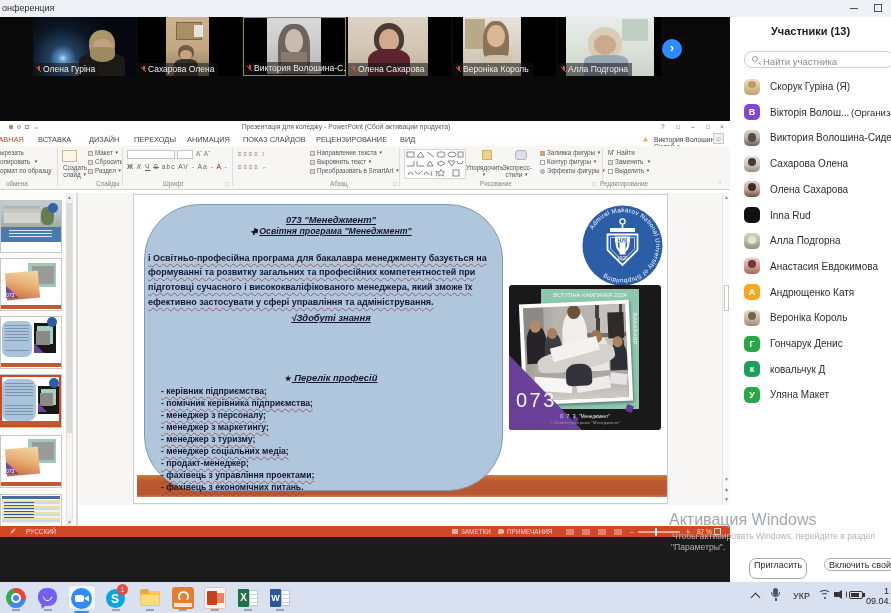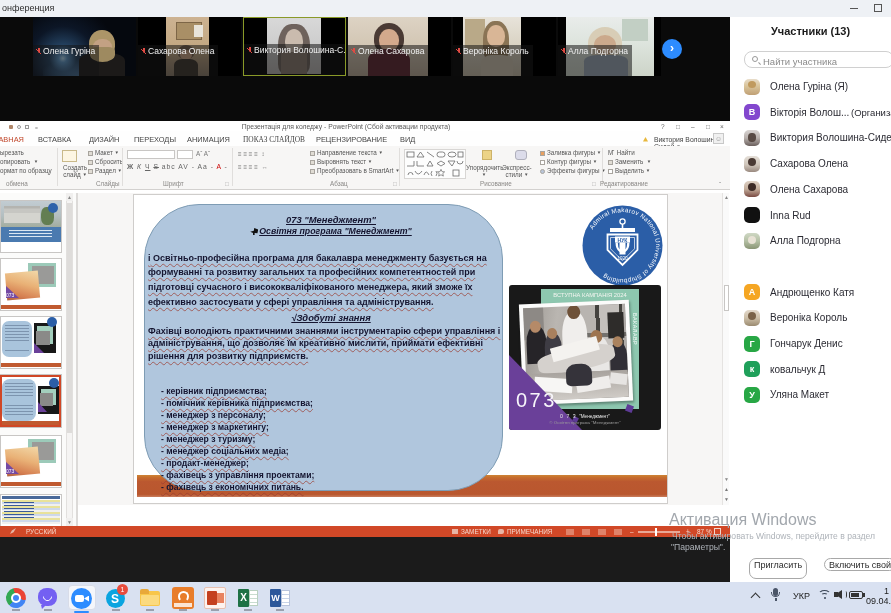--- a/index.html
+++ b/index.html
@@ -5,21 +5,21 @@
   * { margin:0; padding:0; box-sizing:border-box; }
   html,body { width:891px; height:613px; overflow:hidden; font-family:"Liberation Sans", sans-serif; }
   body { position:relative; background:#0b0b0b; }
   .abs { position:absolute; }
   
   #ztitle { left:0; top:0; width:891px; height:17px; background:#eef1f5; color:#2f2f2f; font-size:9px; }
   
   #blackmain { left:0; top:17px; width:730px; height:570px; background:#0a0a0a; }
   
   .tile { position:absolute; top:0; height:59px; width:103px; overflow:hidden; background:#000; }
-  .vlabel { position:absolute; left:0; bottom:0; background:rgba(20,20,20,0.55); color:#f0f0f0; font-size:8.5px; padding:1px 4px 20px 3px; white-space:nowrap; display:flex; align-items:center; gap:2px;}
+  .vlabel { position:absolute; left:0; bottom:0; background:rgba(20,20,20,0.55); color:#f0f0f0; font-size:8.5px; padding:1px 4px 2px 3px; white-space:nowrap; display:flex; align-items:center; gap:2px;}
   .micred { width:5px; height:7px; display:inline-block; position:relative; background:linear-gradient(#e04a43,#e04a43) 1.5px 0/2px 4.5px no-repeat, linear-gradient(45deg, transparent 42%, #e04a43 42% 58%, transparent 58%); border-radius:1px; }
   
   #sidebar { left:730px; top:17px; width:161px; height:570px; background:#ffffff; }
   .prow { position:absolute; left:14px; height:17px; display:flex; align-items:center; }
   .pav { width:16px; height:16px; border-radius:5px; margin-right:10px; flex:none; overflow:hidden; position:relative; font-size:9px; font-weight:bold; color:#fff; display:flex; align-items:center; justify-content:center; }
   .pname { font-size:10px; color:#2b2b33; white-space:nowrap; }
   
   #ppt { left:0; top:121px; width:730px; height:416px; background:#fff; }
   .thumb { width:60px; height:51px; background:#fff; outline:1px solid #c8c6c4; overflow:hidden; }
   .slidetext { color:#151530; }
@@ -116,21 +116,21 @@
       <div class="abs" style="left:706px;top:1.5px;font-size:6.5px;color:#666;">□</div>
       <div class="abs" style="left:720px;top:1.5px;font-size:6.5px;color:#666;">×</div>
     </div>
 
     <div class="abs" style="left:0;top:10px;width:730px;height:15px;background:#fefefe;">
       <div class="abs" style="left:-10px;top:4px;font-size:7.4px;color:#c0462a;">ГЛАВНАЯ</div>
       <div class="abs" style="left:38px;top:4px;font-size:7.4px;color:#444;">ВСТАВКА</div>
       <div class="abs" style="left:89px;top:4px;font-size:7.4px;color:#444;">ДИЗАЙН</div>
       <div class="abs" style="left:134px;top:4px;font-size:7.4px;color:#444;">ПЕРЕХОДЫ</div>
       <div class="abs" style="left:187px;top:4px;font-size:7.4px;color:#444;">АНИМАЦИЯ</div>
-      <div class="abs" style="left:243px;top:4px;font-size:7.4px;color:#444;font-family:Liberation Serif, serif;">ПОКАЗ СЛАЙДОВ</div>
+      <div class="abs" style="left:243px;top:4px;font-size:7.4px;color:#444;">ПОКАЗ СЛАЙДОВ</div>
       <div class="abs" style="left:316px;top:4px;font-size:7.4px;color:#444;">РЕЦЕНЗИРОВАНИЕ</div>
       <div class="abs" style="left:400px;top:4px;font-size:7.4px;color:#444;">ВИД</div>
       <div class="abs" style="left:643px;top:6px;width:5px;height:4.5px;background:#e8b83d;clip-path:polygon(50% 0,100% 100%,0 100%);"></div>
       <div class="abs" style="left:654px;top:4.5px;font-size:6.8px;color:#444;">Виктория Волошина-Сидей <span class="dd">▼</span></div>
       <div class="abs" style="left:713px;top:2px;width:11px;height:11px;border:1px solid #c8c8c8;background:#f0f0f0;color:#9a9a9a;font-size:7px;text-align:center;line-height:10px;">☺</div>
     </div>
 
     <div class="abs" style="left:0;top:25px;width:730px;height:44px;background:#f7f6f5;border-bottom:1px solid #d3d1cf;font-size:6.3px;color:#555;">
 
       <div class="abs" style="left:0;top:3px;">ырезать</div>
@@ -278,21 +278,21 @@
       <div id="page" class="abs" style="left:56px;top:2px;width:533px;height:308px;background:#fff;outline:1px solid #cfcdcb;overflow:hidden;">
 
         <div class="abs" style="left:3px;top:279.5px;width:530px;height:22.5px;background:linear-gradient(180deg,#cd8434 0%,#c66c2e 12%,#bb5830 30%,#b9572e 88%,#c97e5e 100%);"></div>
 
         <div class="abs" style="left:10px;top:9px;width:359px;height:287px;background:#b0c6dd;border:1px solid #7e9cb4;border-radius:55px;"></div>
 
         <div class="abs slidetext" style="left:22px;top:19px;width:350px;text-align:center;font-size:9.4px;font-weight:bold;font-style:italic;"><u>073 "Менеджмент"</u></div>
         <div class="abs slidetext" style="left:22px;top:31px;width:350px;text-align:center;font-size:8.8px;font-weight:bold;font-style:italic;"><span style="display:inline-block;width:8px;height:7px;background:#111;clip-path:polygon(0 55%,45% 40%,50% 0,100% 20%,90% 75%,55% 70%,55% 100%,35% 100%,35% 70%);vertical-align:-1px;margin-right:1px;"></span><u>Освітня програма "Менеджмент"</u></div>
         <div class="abs slidetext wavy" style="left:14px;top:55.5px;width:350px;font-size:9px;font-weight:bold;line-height:14.8px;"><b style="text-decoration:none;">і</b> Освітньо-професійна програма для бакалавра менеджменту базується на<br>формуванні та розвитку загальних та професійних компетентностей при<br>підготовці сучасного і висококваліфікованого менеджера, який зможе їх<br>ефективно застосувати у сфері управління та адміністрування.</div>
         <div class="abs slidetext" style="left:22px;top:117px;width:350px;text-align:center;font-size:9.4px;font-weight:bold;font-style:italic;"><u>√Здобуті знання</u></div>
-        <div class="abs slidetext wavy" style="left:14px;top:129.5px;width:360px;font-size:9px;font-weight:bold;line-height:12.8px;">Фахівці володіють практичними знаннями інструментарію сфери управління і<br>адміністрування, що дозволяє їм креативно мислити, приймати ефективні<br>рішення для розвитку підприємств.</div>
+        <div class="abs slidetext" style="left:22px;top:177px;width:350px;text-align:center;font-size:9.4px;font-weight:bold;font-style:italic;"><u><span style="display:inline-block;width:7px;height:7px;background:#111;clip-path:polygon(50% 0,61% 35%,98% 35%,68% 57%,79% 91%,50% 70%,21% 91%,32% 57%,2% 35%,39% 35%);vertical-align:-1px;"></span> Перелік професій</u></div>
         <div class="abs slidetext wavy" style="left:27px;top:190px;width:340px;font-size:8.6px;font-weight:bold;line-height:12px;">- керівник підприємства;<br>- помічник керівника підприємства;<br>- менеджер з персоналу;<br>- менеджер з маркетингу;<br>- менеджер з туризму;<br>- менеджер соціальних медіа;<br>- продакт-менеджер;<br>- фахівець з управління проектами;<br>- фахівець з економічних питань.</div>
 
         <svg class="abs" style="left:448px;top:10px;" width="81" height="81" viewBox="0 0 81 81">
           <circle cx="40.5" cy="40.5" r="40" fill="#2b5ea7"></circle>
           <defs>
             <path id="ringpath" d="M 40.5 74 A 33.5 33.5 0 1 1 40.7 74" transform="rotate(118 40.5 40.5)"></path>
           </defs>
           <text font-size="6.3" fill="#ffffff" font-family="Liberation Sans" letter-spacing="0.3"><textPath href="#ringpath" startOffset="0">Admiral Makarov National University of Shipbuilding</textPath></text>
           <circle cx="40.5" cy="16.5" r="2.6" fill="none" stroke="#fff" stroke-width="1.3"></circle>
           <rect x="39.7" y="19" width="1.6" height="4" fill="#fff"></rect>
@@ -381,21 +381,21 @@
     <div class="abs" style="left:0;top:8px;width:161px;text-align:center;font-size:11px;font-weight:bold;color:#1a1a1a;">Участники (13)</div>
     <div class="abs" style="left:14px;top:34px;width:150px;height:17px;border:1px solid #d0d0d0;border-radius:8px;background:#fff;">
       <span class="abs" style="left:7px;top:4px;width:6px;height:6px;border:1.2px solid #999;border-radius:50%;"></span>
       <span class="abs" style="left:12.5px;top:10.5px;width:3px;height:1.2px;background:#999;transform:rotate(45deg);"></span>
       <span class="abs" style="left:18px;top:3.5px;font-size:9.5px;color:#8a8a8a;">Найти участника</span>
     </div>
     <div class="prow" style="top:61px;">
       <div class="pav" style="background:linear-gradient(180deg,#e8ddca 0%,#d9c49a 45%,#c0a075 100%);">
         <div style="position:absolute;left:4px;top:2px;width:8px;height:7px;background:#c09a5e;border-radius:50%;"></div>
       </div>
-      <span class="pname">Олена Гуріна (Я)</span>
+      <span class="pname">Скорук Гуріна (Я)</span>
     </div>
     <div class="prow" style="top:86.7px;">
       <div class="pav" style="background:#8347ce;">В</div>
       <span class="pname">Вікторія Волош...</span>
       <span class="pname" style="position:absolute;left:107px;font-size:9.5px;">(Организатор</span>
     </div>
     <div class="prow" style="top:112.4px;">
       <div class="pav" style="background:linear-gradient(180deg,#d8d4d2 0%,#b8b0ac 50%,#6a5f5c 100%);">
         <div style="position:absolute;left:4px;top:3px;width:8px;height:9px;background:#584a44;border-radius:45%;"></div>
       </div>
@@ -415,20 +415,26 @@
     </div>
     <div class="prow" style="top:189.5px;">
       <div class="pav" style="background:#111;"></div>
       <span class="pname">Inna Rud</span>
     </div>
     <div class="prow" style="top:215.2px;">
       <div class="pav" style="background:linear-gradient(180deg,#cfd8c4 0%,#b5c0a5 50%,#8a9575 100%);">
         <div style="position:absolute;left:4px;top:3px;width:8px;height:8px;background:#e8e2d5;border-radius:50%;"></div>
       </div>
       <span class="pname">Алла Подгорна</span>
+    </div>
+    <div class="prow" style="top:240.9px;">
+      <div class="pav" style="background:linear-gradient(180deg,#e8c4bc 0%,#d8a095 50%,#a86458 100%);">
+        <div style="position:absolute;left:4px;top:2px;width:8px;height:8px;background:#6a3a32;border-radius:50%;"></div>
+      </div>
+      <span class="pname">Анастасия Евдокимова</span>
     </div>
     <div class="prow" style="top:266.6px;">
       <div class="pav" style="background:#f5a623;">А</div>
       <span class="pname">Андрющенко Катя</span>
     </div>
     <div class="prow" style="top:292.3px;">
       <div class="pav" style="background:linear-gradient(180deg,#e2d8ca 0%,#cdbfa8 50%,#9a8a70 100%);">
         <div style="position:absolute;left:4px;top:2px;width:8px;height:8px;background:#7a6248;border-radius:50%;"></div>
       </div>
       <span class="pname">Вероніка Король</span>

